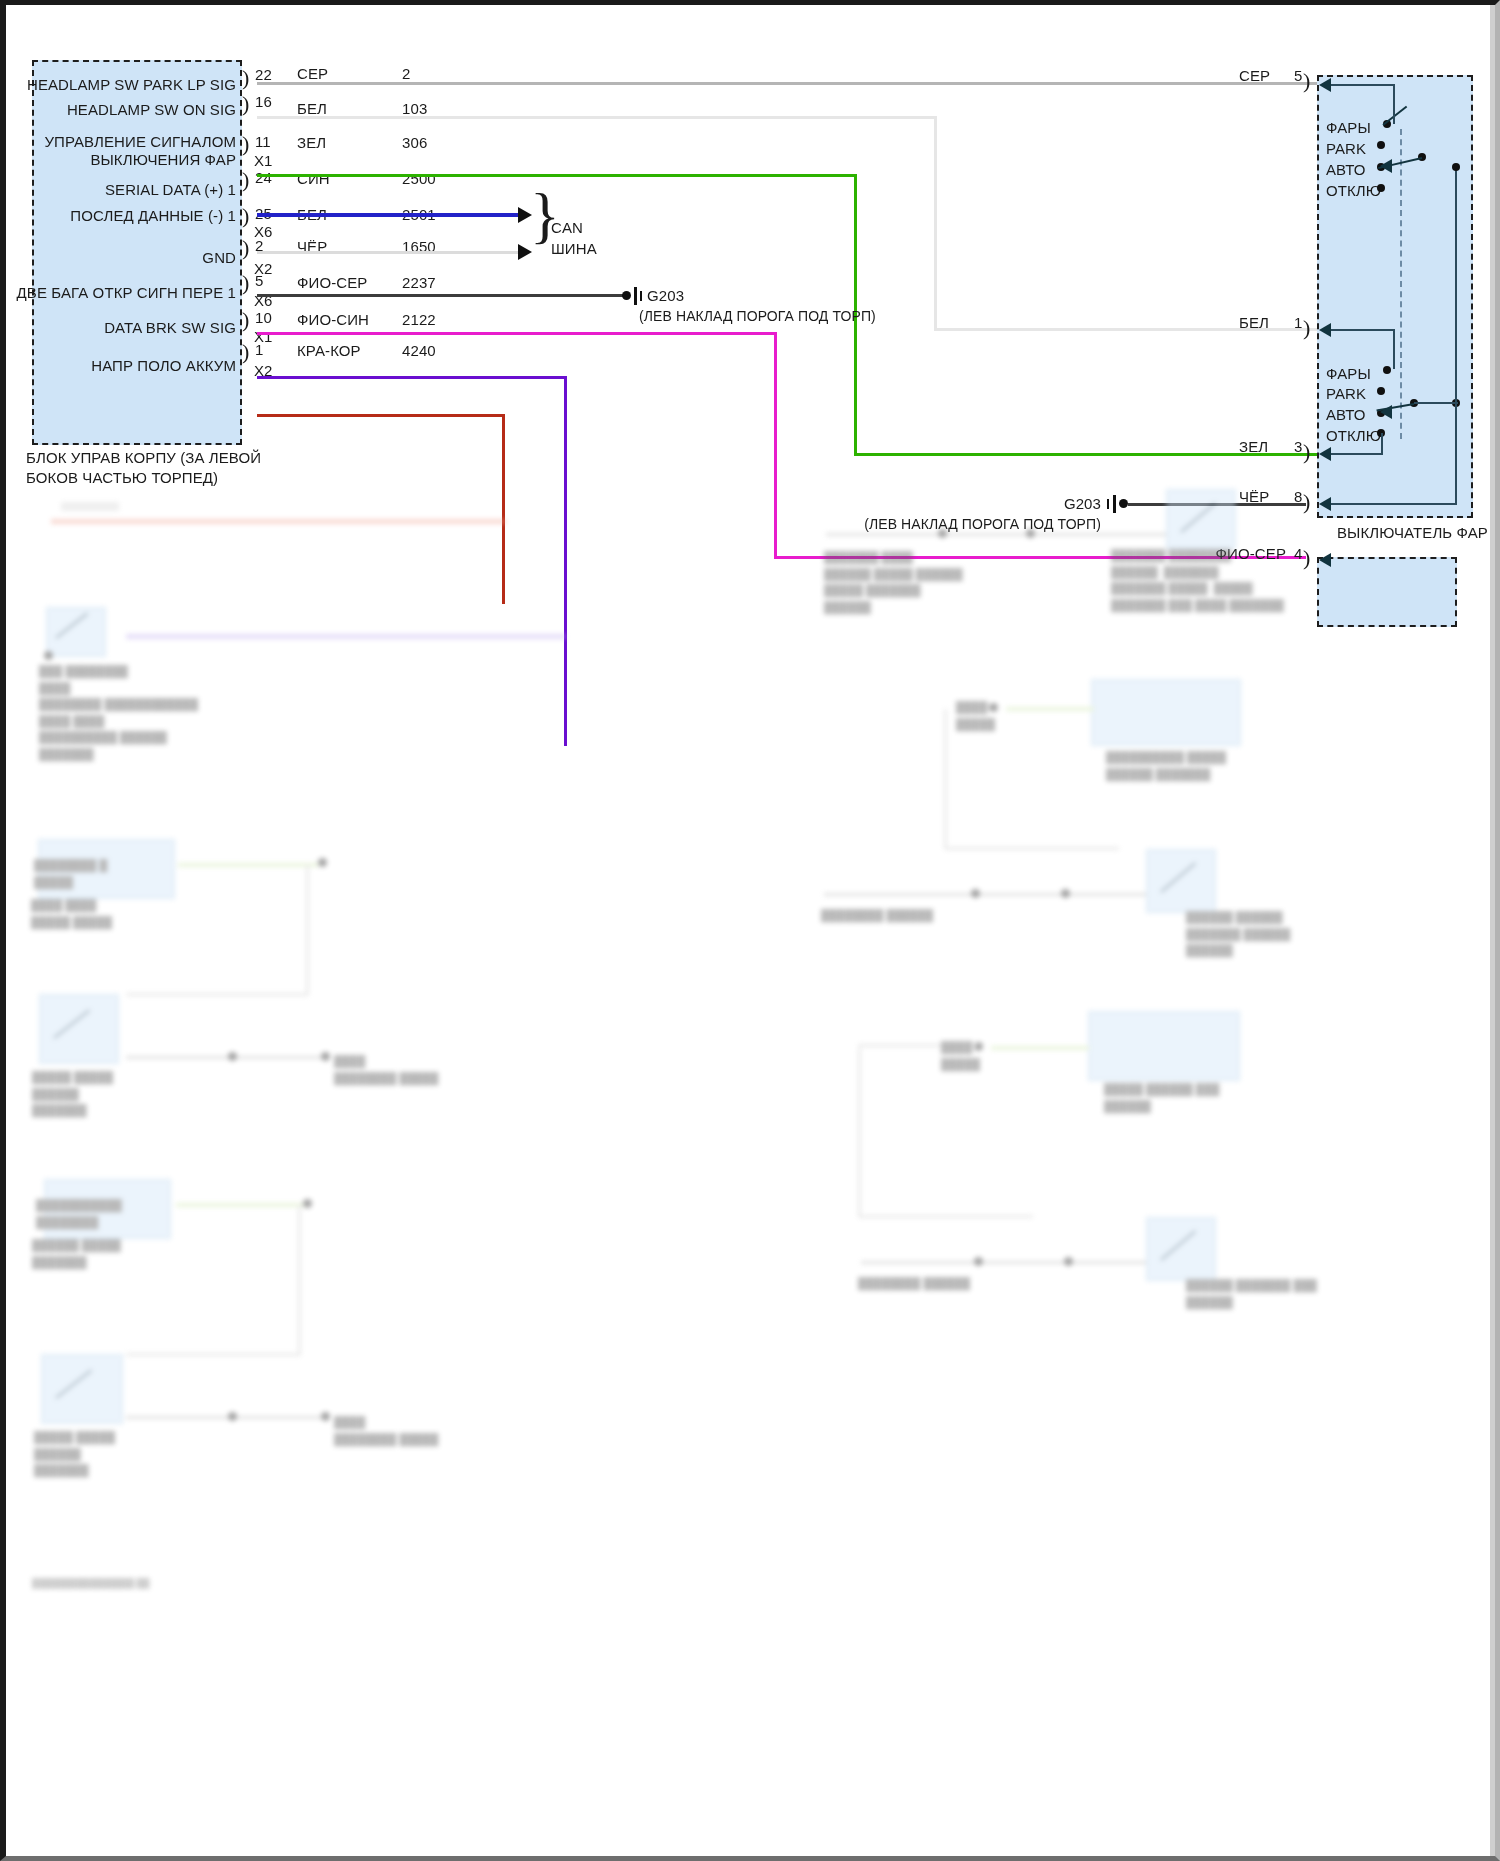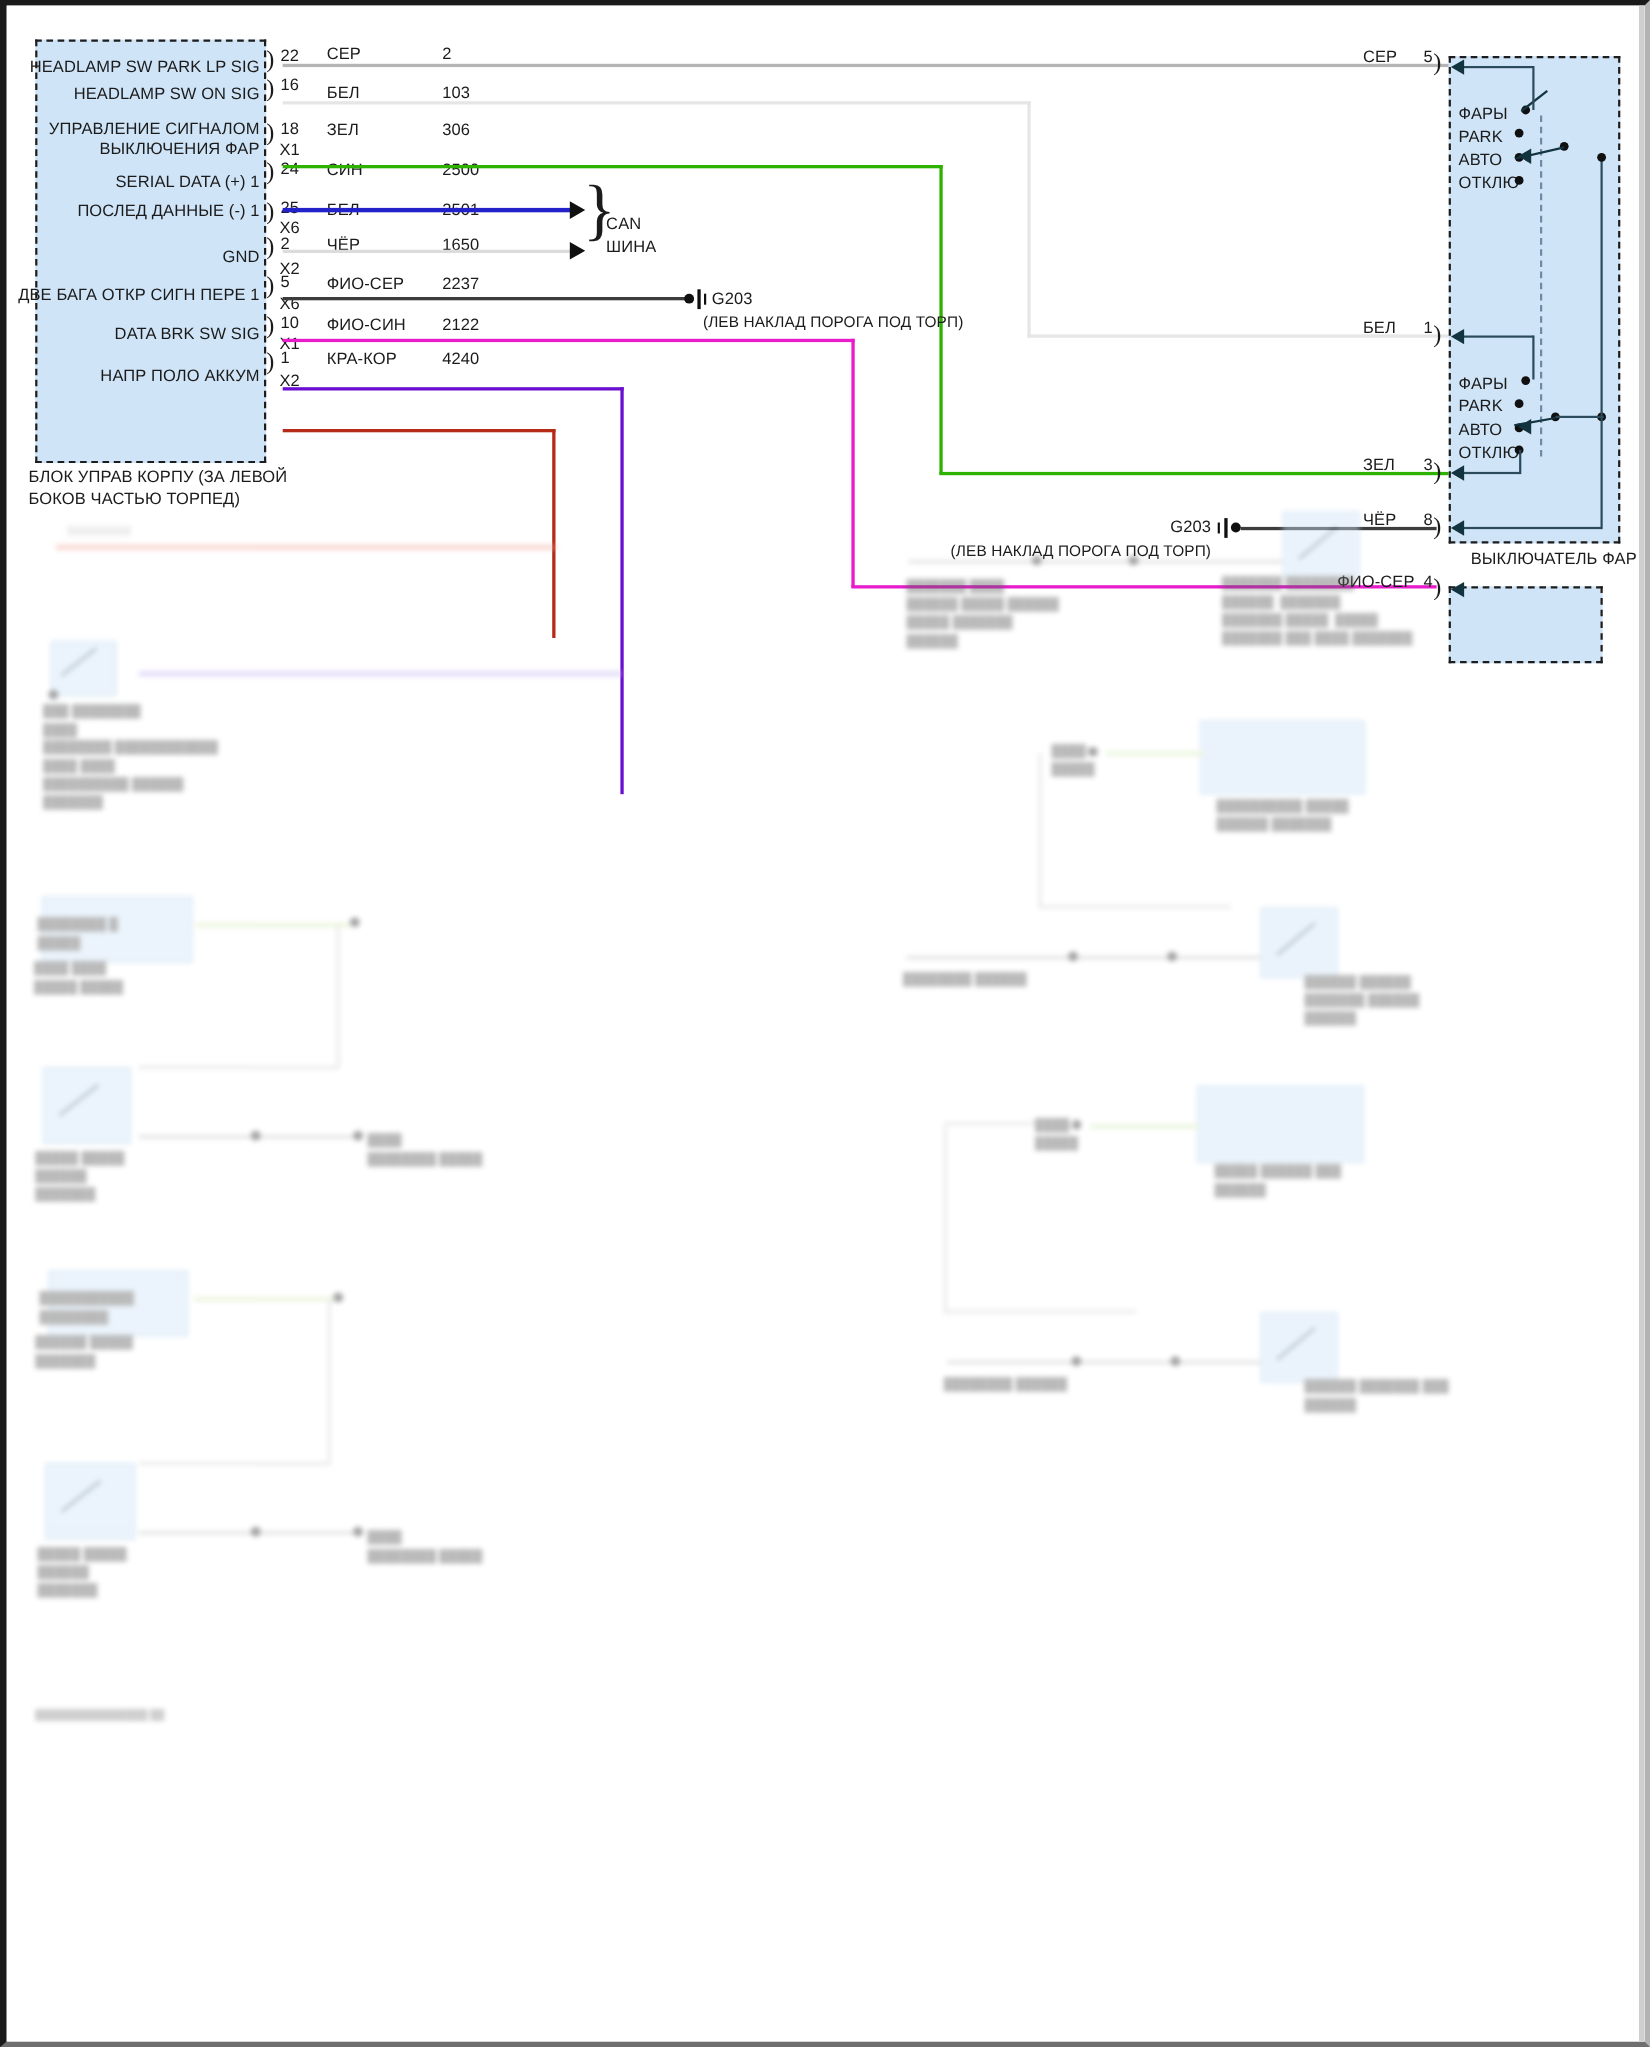--- a/index.html
+++ b/index.html
@@ -7,21 +7,21 @@
   #page{
     position:relative;width:1500px;height:1861px;
     background:#ffffff;
     border-left:6px solid #1a1a1a;
     border-top:5px solid #1a1a1a;
     border-right:5px solid #b3b3b3;
     border-bottom:5px solid #6e6e6e;
     box-sizing:border-box;
     overflow:hidden;
   }
-  #sheet{position:absolute;inset:0;background:#fff;}
+  #sheet{position:absolute;inset:0;background:#fff;margin-top:24px;}
   .txt{position:absolute;white-space:pre;color:#1b1b1b;font-size:15px;line-height:1.18;letter-spacing:.1px;}
   .txt.r{text-align:right;}
   .wire{position:absolute;background:#9c9c9c;}
   .hw{height:3px;}
   .vw{width:3px;}
 
   
   .box{position:absolute;background:#cfe4f7;border:2px dashed #1d1d1d;box-sizing:border-box;}
   .vdash{position:absolute;border-left:2px dashed #6d8ba5;}
 
@@ -82,21 +82,21 @@
   <div class="conn" style="left:236px;top:104px;">)</div>
   <div class="conn" style="left:236px;top:140px;">)</div>
   <div class="conn" style="left:236px;top:176px;">)</div>
   <div class="conn" style="left:236px;top:208px;">)</div>
   <div class="conn" style="left:236px;top:243px;">)</div>
   <div class="conn" style="left:236px;top:280px;">)</div>
   <div class="conn" style="left:236px;top:312px;">)</div>
 
   <div class="txt" style="left:249px;top:37px;">22</div>
   <div class="txt" style="left:249px;top:64px;">16</div>
-  <div class="txt" style="left:249px;top:104px;">18</div>
+  <div class="txt" style="left:249px;top:104px;">11</div>
   <div class="txt" style="left:249px;top:140px;">24</div>
   <div class="txt" style="left:249px;top:176px;">25</div>
   <div class="txt" style="left:249px;top:208px;">2</div>
   <div class="txt" style="left:249px;top:243px;">5</div>
   <div class="txt" style="left:249px;top:280px;">10</div>
   <div class="txt" style="left:249px;top:312px;">1</div>
 
   <div class="txt" style="left:248px;top:123px;">X1</div>
   <div class="txt" style="left:248px;top:194px;">X6</div>
   <div class="txt" style="left:248px;top:231px;">X2</div>

